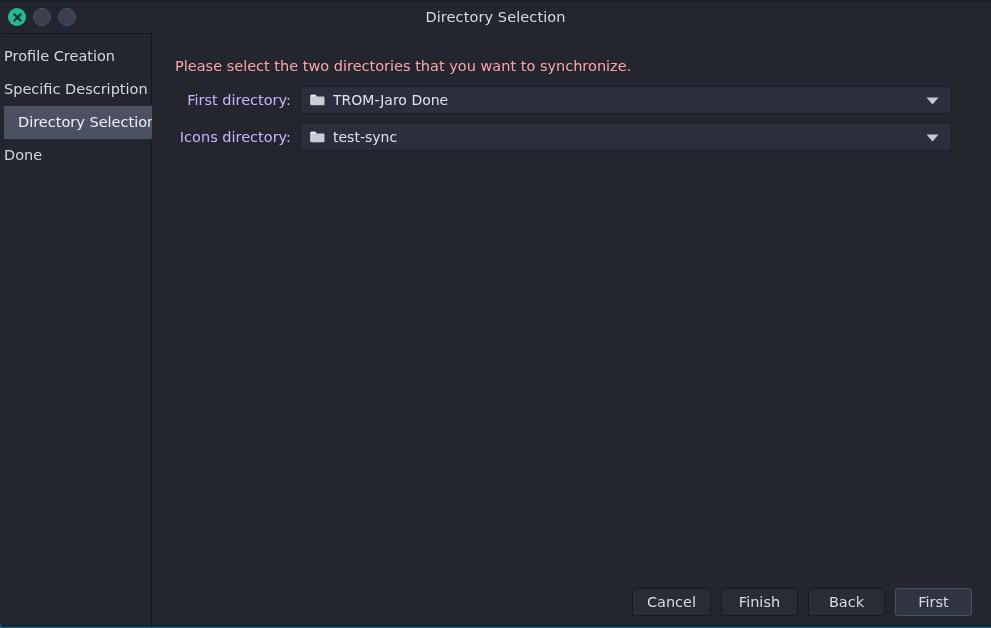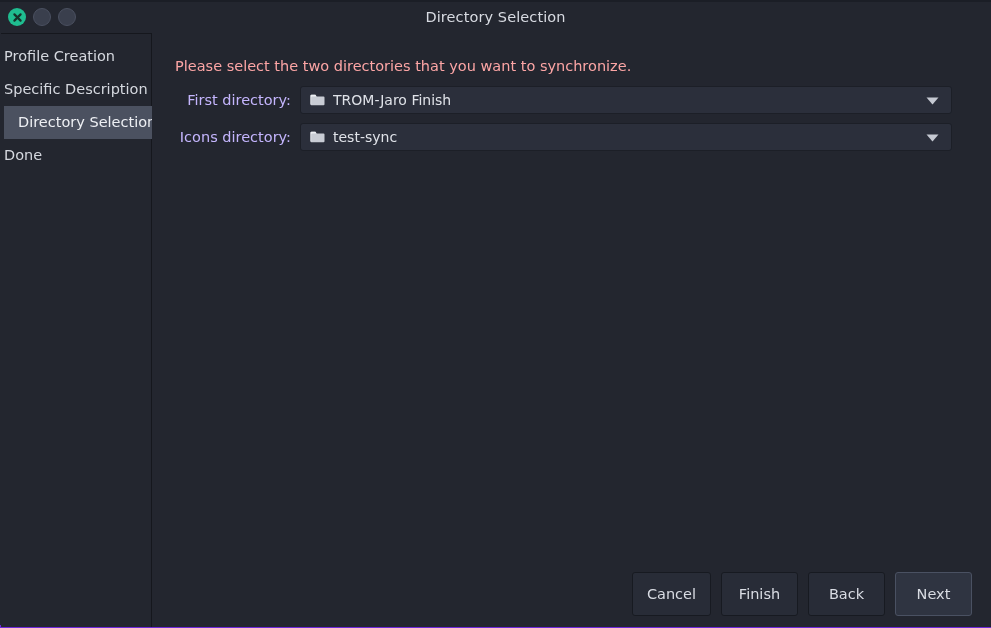--- a/index.html
+++ b/index.html
@@ -15,21 +15,21 @@
     font-family: "DejaVu Sans", "Liberation Sans", sans-serif;
     -webkit-font-smoothing: antialiased;
   }
 
   #window {
     position: relative;
     width: 991px;
     height: 628px;
     background: #23262f;
     border-top: 2px solid #1b1e26;
-    border-bottom: 3px solid #6d28d9;
+    border-bottom: 3px solid #0369a1;
   }
 
   
   #titlebar {
     position: absolute;
     top: 0; left: 0;
     width: 991px;
     height: 31px;
     background: #23262f;
   }
@@ -187,21 +187,21 @@
   #footer {
     position: absolute;
     right: 19px;
     bottom: 11px;
     display: flex;
     gap: 10px;
   }
 
   .btn {
     min-width: 77px;
-    height: 44px;
+    height: 28px;
     background: #282c37;
     border: 1px solid #171a21;
     border-radius: 3px;
     color: #d9dce3;
     font-size: 14.5px;
     font-family: "DejaVu Sans", "Liberation Sans", sans-serif;
     display: flex;
     align-items: center;
     justify-content: center;
     cursor: default;
@@ -259,21 +259,21 @@
 
     <div class="field-row" id="row-first">
       <div class="field-label">First directory:</div>
       <div class="combobox">
         <span class="folder-icon">
           <svg width="15" height="12" viewBox="0 0 15 12">
             <path d="M0.5 1.8 A1 1 0 0 1 1.5 0.8 H5.4 L6.6 2.4 H13.5 A1 1 0 0 1 14.5 3.4 V10.3 A1 1 0 0 1 13.5 11.3 H1.5 A1 1 0 0 1 0.5 10.3 Z" fill="#c8ccd4"></path>
             <path d="M0.5 1.8 A1 1 0 0 1 1.5 0.8 H5.4 L6.6 2.4 H2.2 A1 1 0 0 0 1.2 3.4 V10.3 H1.5 A1 1 0 0 1 0.5 10.3 Z" fill="#eceef2"></path>
           </svg>
         </span>
-        <span class="combo-value">TROM-Jaro Finish</span>
+        <span class="combo-value">TROM-Jaro Done</span>
         <span class="combo-arrow">
           <svg width="13" height="8" viewBox="0 0 13 8">
             <path d="M0.5 0.5 H12.5 L6.5 7.5 Z" fill="#c5c9d2"></path>
           </svg>
         </span>
       </div>
     </div>
 
     <div class="field-row" id="row-second">
       <div class="field-label">Icons directory:</div>
@@ -290,17 +290,17 @@
             <path d="M0.5 0.5 H12.5 L6.5 7.5 Z" fill="#c5c9d2"></path>
           </svg>
         </span>
       </div>
     </div>
 
     <div id="footer">
       <div class="btn">Cancel</div>
       <div class="btn">Finish</div>
       <div class="btn">Back</div>
-      <div class="btn focused">Next</div>
+      <div class="btn focused">First</div>
     </div>
 
   </div>
 </div>
 
 </body></html>

